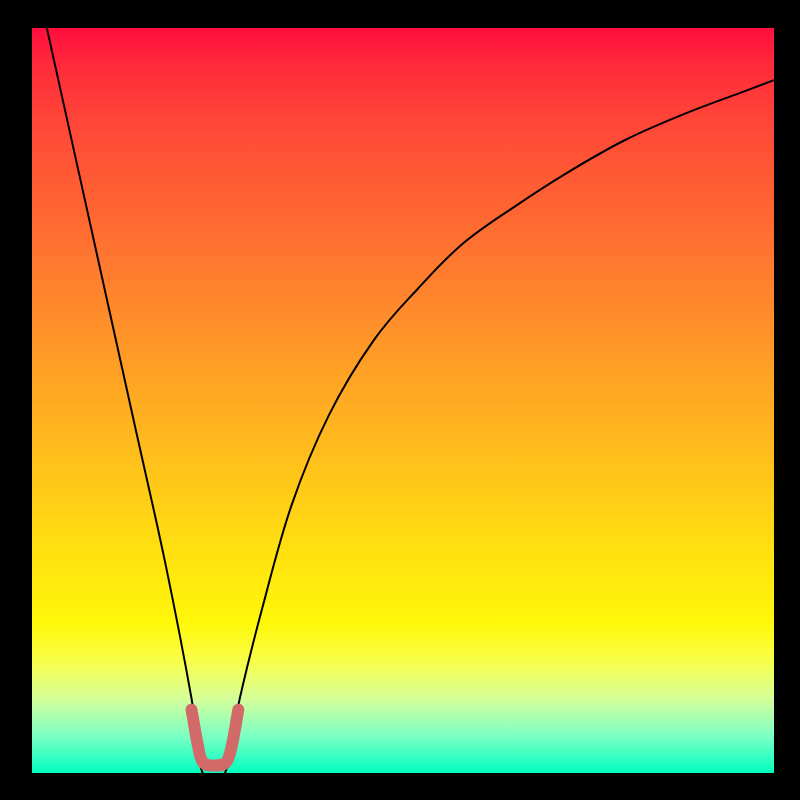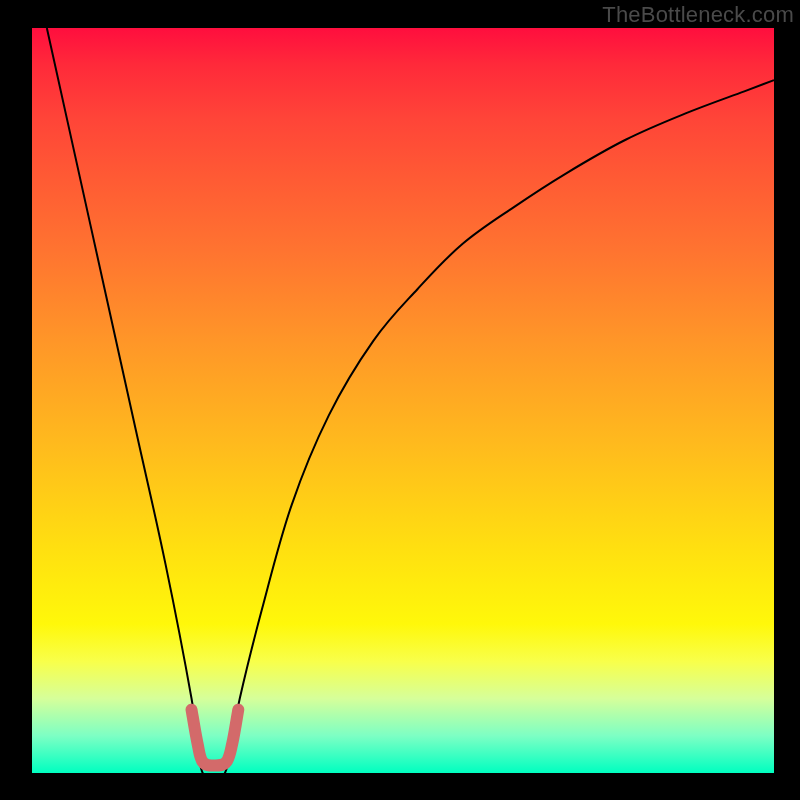--- a/index.html
+++ b/index.html
@@ -52,14 +52,13 @@
 </style>
 </head>
 <body>
 
 <div class="frame">
   <div class="plot-area" style="left: 32px; top: 28px; width: 742px; height: 745px;"></div>
   <svg class="curve-svg" width="800" height="800" viewBox="0 0 800 800">
       <path d="M 46.84 28 C 52.1824 52.138000000000005, 65.8352 113.82400000000003, 76.52 162.10000000000002 C 87.20479999999999 210.37600000000003, 95.51520000000001 247.92399999999998, 106.2 296.2 C 116.8848 344.476, 125.1952 382.024, 135.88 430.3 C 146.5648 478.576, 155.543 516.124, 165.56 564.4 C 175.577 612.6759999999999, 184.852 660.952, 191.53 698.5 C 198.208 736.048, 196.6498 759.59, 202.66 773 C 208.6702 786.41, 218.24200000000002 786.41, 224.92000000000002 773 C 231.598 759.59, 233.08200000000002 728.002, 239.76000000000002 698.5 C 246.43800000000002 668.998, 252.67079999999999 643.966, 262.02 609.1 C 271.3692 574.234, 279.6796 539.666, 291.7 504.8 C 303.7204 469.934, 314.1084 444.90200000000004, 328.8 415.40000000000003 C 343.4916 385.898, 357.2928 363.69700000000006, 373.32 340.90000000000003 C 389.3472 318.103, 401.81280000000004 306.183, 417.84000000000003 288.75 C 433.8672 271.317, 444.99719999999996 258.80100000000004, 462.35999999999996 244.05000000000004 C 479.72279999999995 229.29900000000004, 495.60159999999996 219.5395, 514.3 206.79999999999998 C 532.9984 194.06049999999996, 546.206 185.34399999999997, 566.24 173.27499999999998 C 586.274 161.206, 604.2304 150.478, 625.6 139.75 C 646.9696 129.022, 663.5904 122.39150000000001, 684.96 113.675 C 706.3296 104.95849999999999, 728.2927999999999 97.35949999999998, 744.3199999999999 91.32499999999997 C 760.3471999999999 85.29049999999997, 768.6576 82.16149999999996, 774 80.14999999999996" fill="none" stroke="#000000" stroke-width="2"></path>
       <path d="M 191.53 709.6750000000001 C 192.59848 715.7095, 195.4626 733.813, 197.466 743.1999999999999 C 199.4694 752.5869999999999, 199.58812 757.802, 202.66 761.825 C 205.73188 765.8480000000001, 210.25808 765.55, 214.532 765.55 C 218.80592000000001 765.55, 223.19856 765.8480000000001, 226.404 761.825 C 229.60944 757.802, 230.20304 752.5869999999999, 232.34 743.1999999999999 C 234.47696000000002 733.813, 237.20752000000002 715.7095, 238.276 709.6750000000001" fill="none" stroke="#d36a6a" stroke-width="12" stroke-linecap="round" stroke-linejoin="round"></path>
     </svg>
-  <div class="watermark">TheBottleneck.com</div>
 </div>
 
 </body></html>

